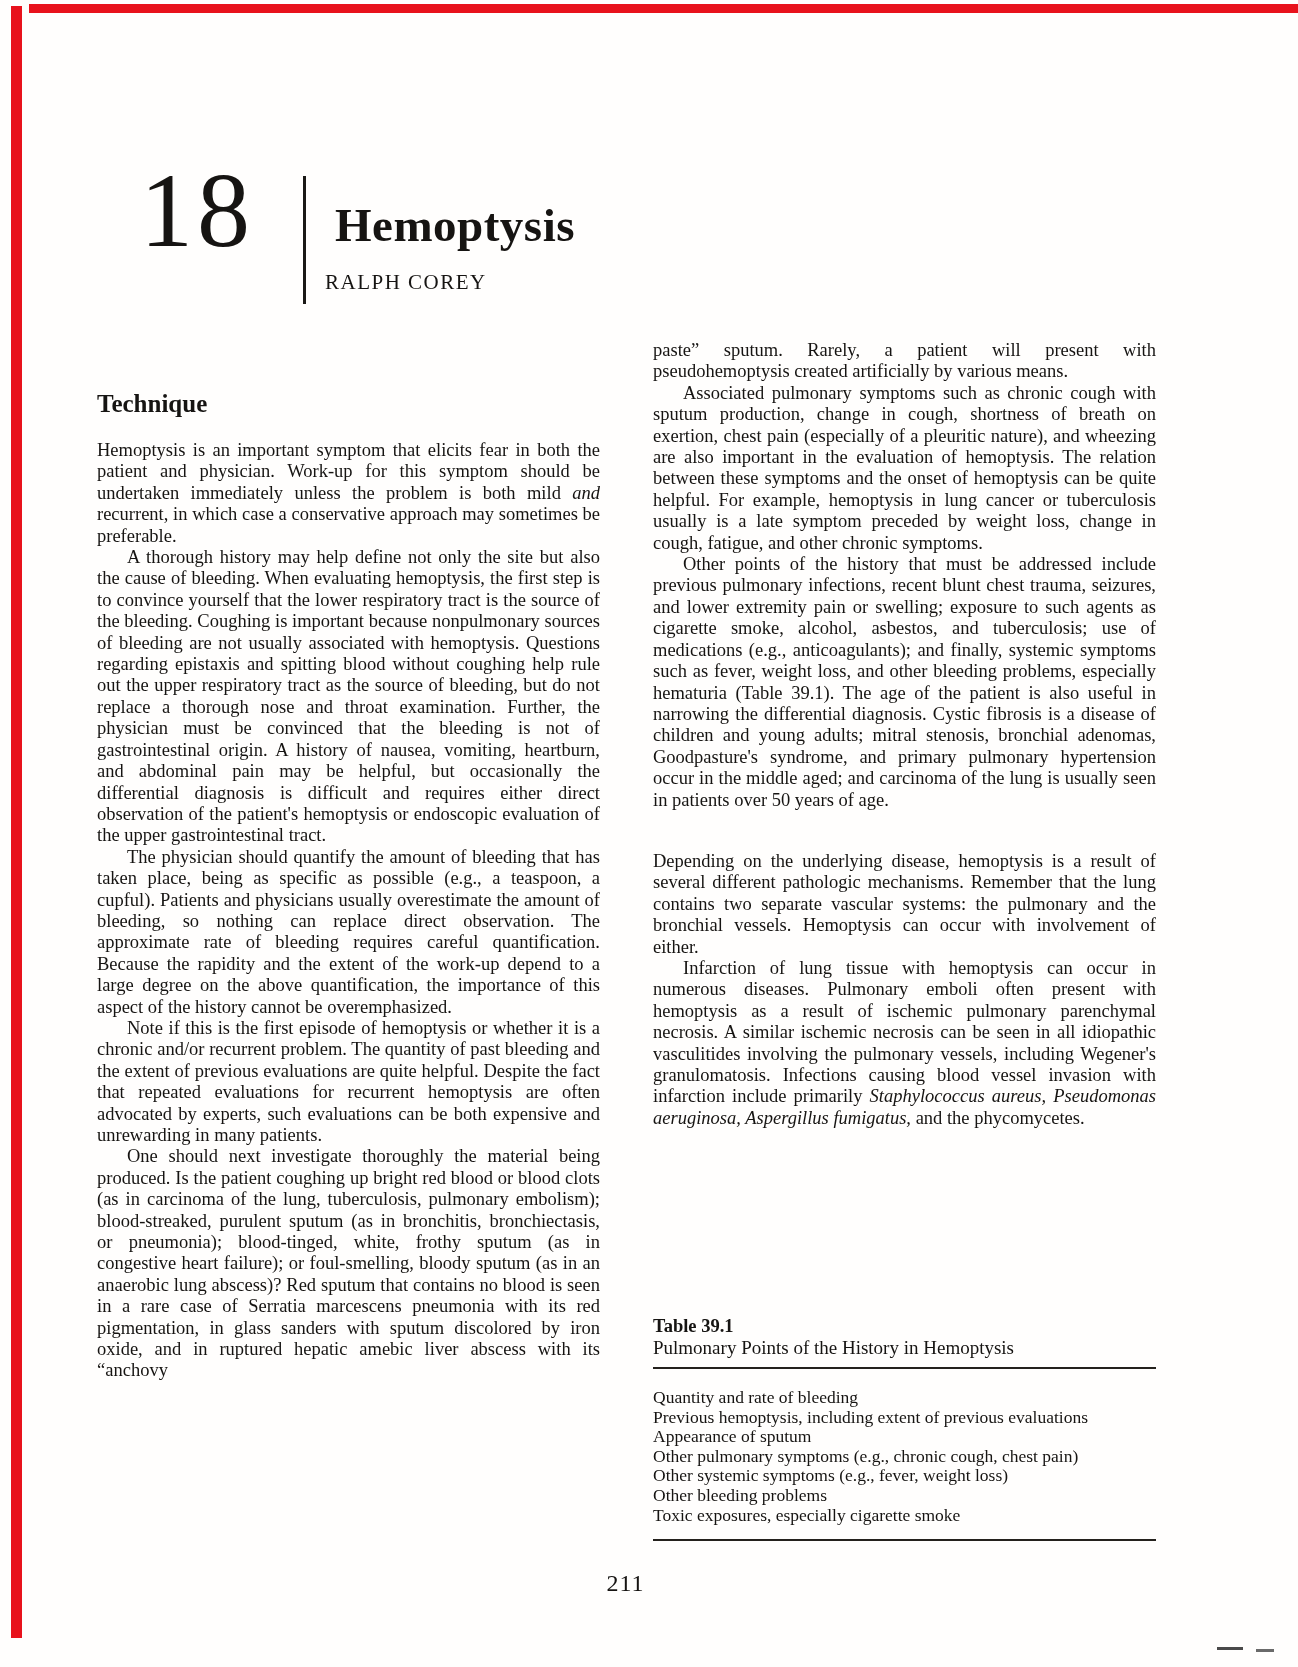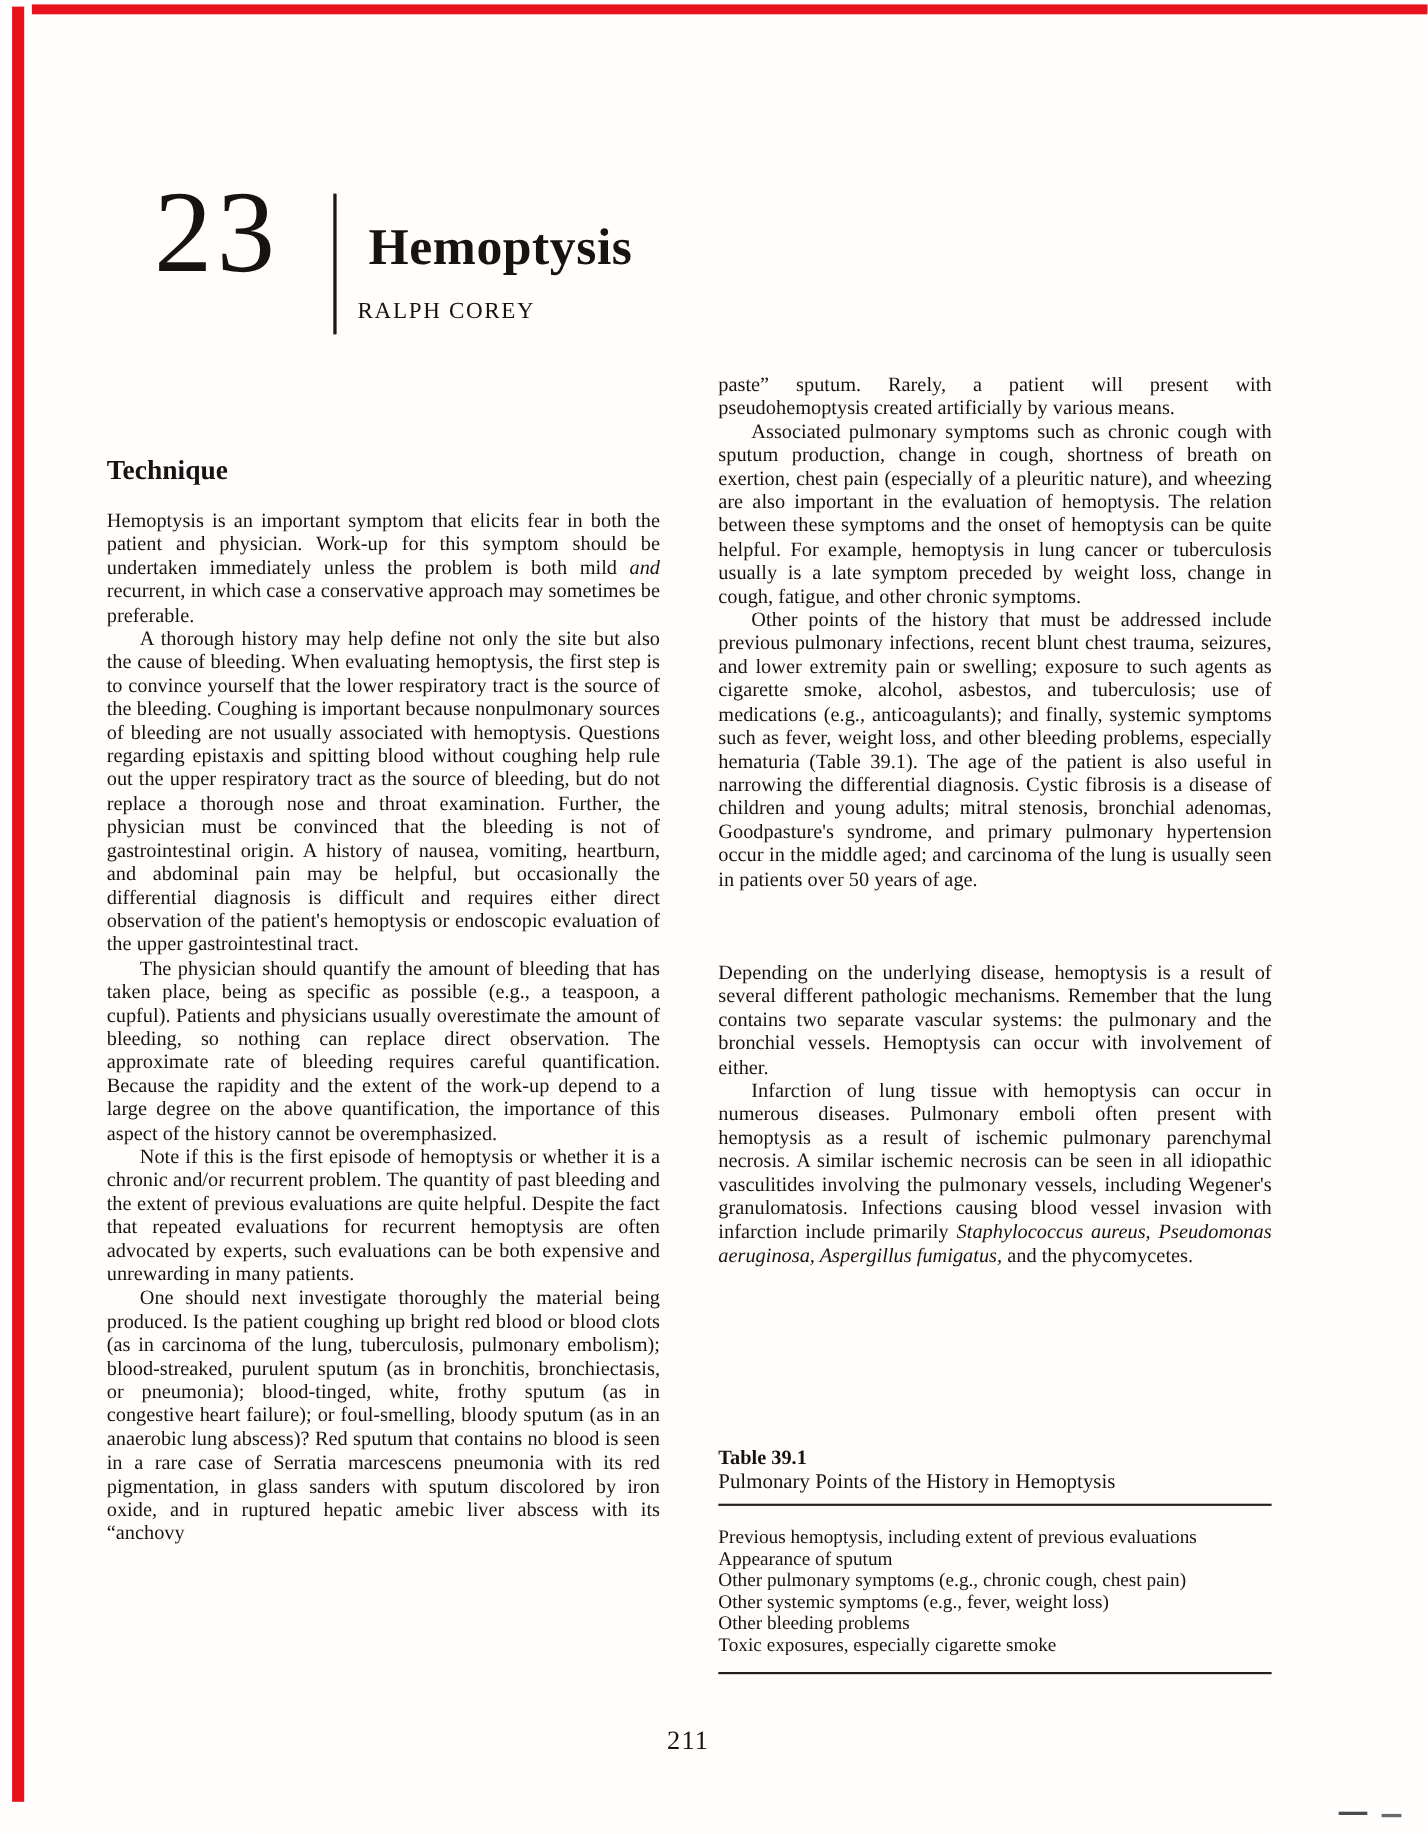--- a/index.html
+++ b/index.html
@@ -18,21 +18,21 @@
   .chapter-number{position:absolute;left:140px;top:158px;font-size:106px;line-height:1;letter-spacing:4px;}
   .chapter-divider{position:absolute;left:303px;top:176px;width:3px;height:128px;background:#1b1916;}
   .chapter-title{position:absolute;left:335px;top:198px;font-size:47px;font-weight:bold;letter-spacing:0.5px;}
   .chapter-author{position:absolute;left:325px;top:270px;font-size:21px;letter-spacing:1.5px;}
   
   .col{position:absolute;width:503px;font-size:18.5px;line-height:21.4px;text-align:justify;}
   .col-left{left:97px;top:350px;}
   .col-right{left:653px;top:340px;height:1240px;}
   h2{font-size:25px;line-height:28px;font-weight:bold;margin:0 0 22px 0;text-align:left;}
   .sec{margin:0;}
-  .sec-gap{margin-top:64px;}
+  .sec-gap{margin-top:40px;}
   .col p{margin:0;}
   .col p.indent{text-indent:30px;}
   i,em{font-style:italic;}
   
   .tablebox{position:absolute;left:0;top:975px;width:503px;text-align:left;}
   .table-label{font-size:18.5px;font-weight:bold;line-height:22px;}
   .table-caption{font-size:19px;line-height:22px;}
   .table-rule-top{border:0;border-top:2.5px solid #24211d;margin:8px 0 0 0;}
   .table-rows{padding-top:19px;}
   .table-rows .tr{font-size:17.5px;line-height:19.6px;}
@@ -44,21 +44,21 @@
   .dash-2{left:1256px;top:1649px;width:18px;background:#6a6a6a;}
 </style>
 </head>
 <body>
 
 <div class="page">
 
   <div class="red-top"></div>
   <div class="red-left"></div>
 
-  <div class="chapter-number">23</div>
+  <div class="chapter-number">18</div>
   <div class="chapter-divider"></div>
   <div class="chapter-title">Hemoptysis</div>
   <div class="chapter-author">RALPH COREY</div>
 
   <div class="col col-left">
     <div class="sec sec-gap">
       <h2>Technique</h2>
       <div>
           <p class=""><span>Hemoptysis is an important symptom that elicits fear in both the patient and physician. Work-up for this symptom should be undertaken immediately unless the problem is both mild </span><i>and</i><span> recurrent, in which case a conservative approach may sometimes be preferable.</span></p>
           <p class="indent"><span>A thorough history may help define not only the site but also the cause of bleeding. When evaluating hemoptysis, the first step is to convince yourself that the lower respiratory tract is the source of the bleeding. Coughing is important because nonpulmonary sources of bleeding are not usually associated with hemoptysis. Questions regarding epistaxis and spitting blood without coughing help rule out the upper respiratory tract as the source of bleeding, but do not replace a thorough nose and throat examination. Further, the physician must be convinced that the bleeding is not of gastrointestinal origin. A history of nausea, vomiting, heartburn, and abdominal pain may be helpful, but occasionally the differential diagnosis is difficult and requires either direct observation of the patient's hemoptysis or endoscopic evaluation of the upper gastrointestinal tract.</span></p>
@@ -82,20 +82,21 @@
           <p class=""><span>Depending on the underlying disease, hemoptysis is a result of several different pathologic mechanisms. Remember that the lung contains two separate vascular systems: the pulmonary and the bronchial vessels. Hemoptysis can occur with involvement of either.</span></p>
           <p class="indent"><span>Infarction of lung tissue with hemoptysis can occur in numerous diseases. Pulmonary emboli often present with hemoptysis as a result of ischemic pulmonary parenchymal necrosis. A similar ischemic necrosis can be seen in all idiopathic vasculitides involving the pulmonary vessels, including Wegener's granulomatosis. Infections causing blood vessel invasion with infarction include primarily </span><i>Staphylococcus aureus, Pseudomonas aeruginosa, Aspergillus fumigatus,</i><span> and the phycomycetes.</span></p>
         </div>
     </div>
 
     <div class="tablebox">
       <div class="table-label">Table 39.1</div>
       <div class="table-caption">Pulmonary Points of the History in Hemoptysis</div>
       <hr class="table-rule-top">
       <div class="table-rows">
+          <div class="tr">Quantity and rate of bleeding</div>
           <div class="tr">Previous hemoptysis, including extent of previous evaluations</div>
           <div class="tr">Appearance of sputum</div>
           <div class="tr">Other pulmonary symptoms (e.g., chronic cough, chest pain)</div>
           <div class="tr">Other systemic symptoms (e.g., fever, weight loss)</div>
           <div class="tr">Other bleeding problems</div>
           <div class="tr">Toxic exposures, especially cigarette smoke</div>
         </div>
       <hr class="table-rule-bottom">
     </div>
   </div>

